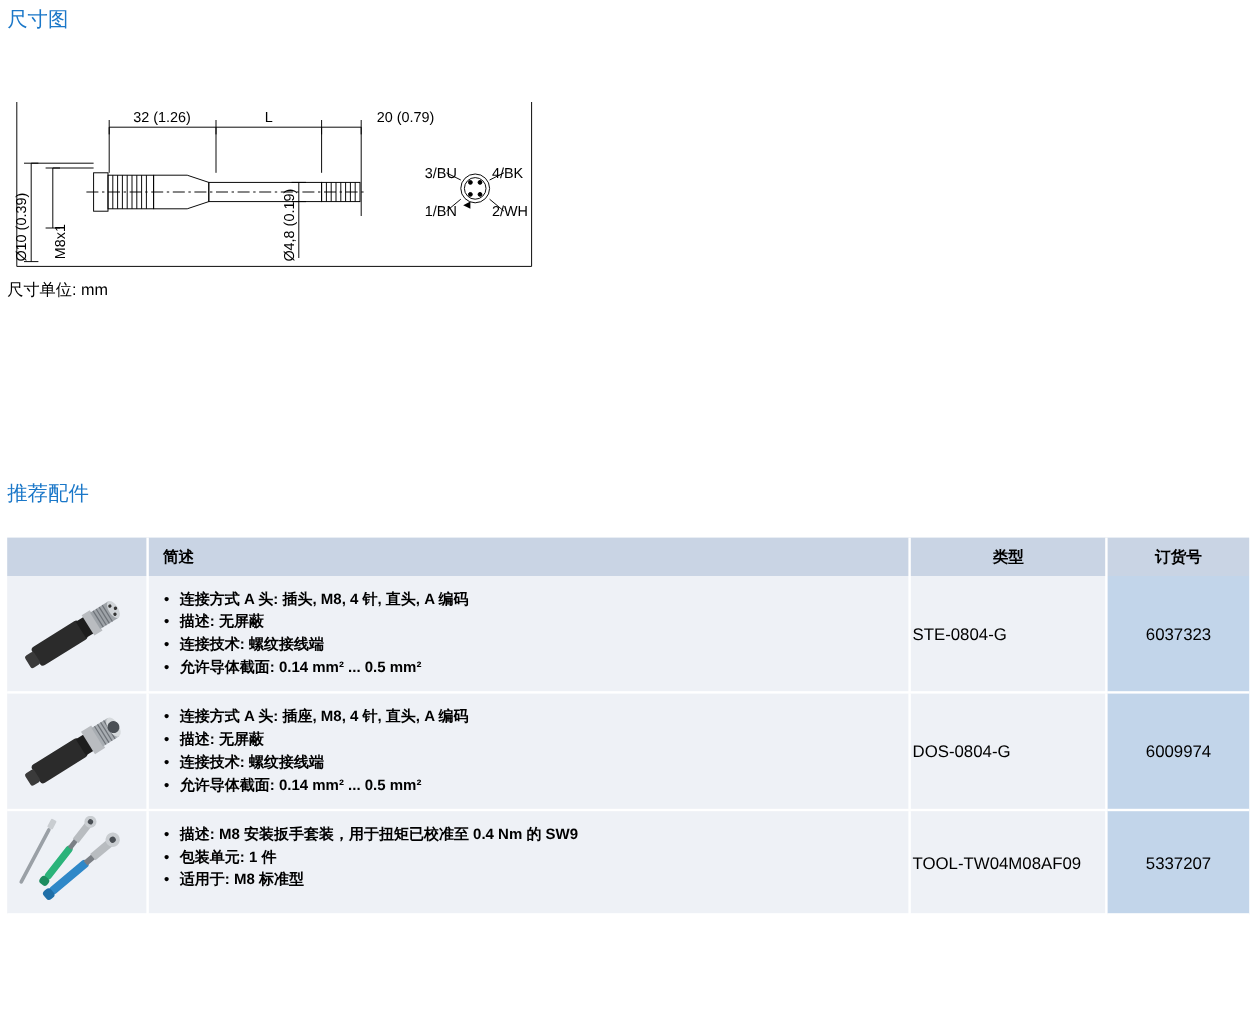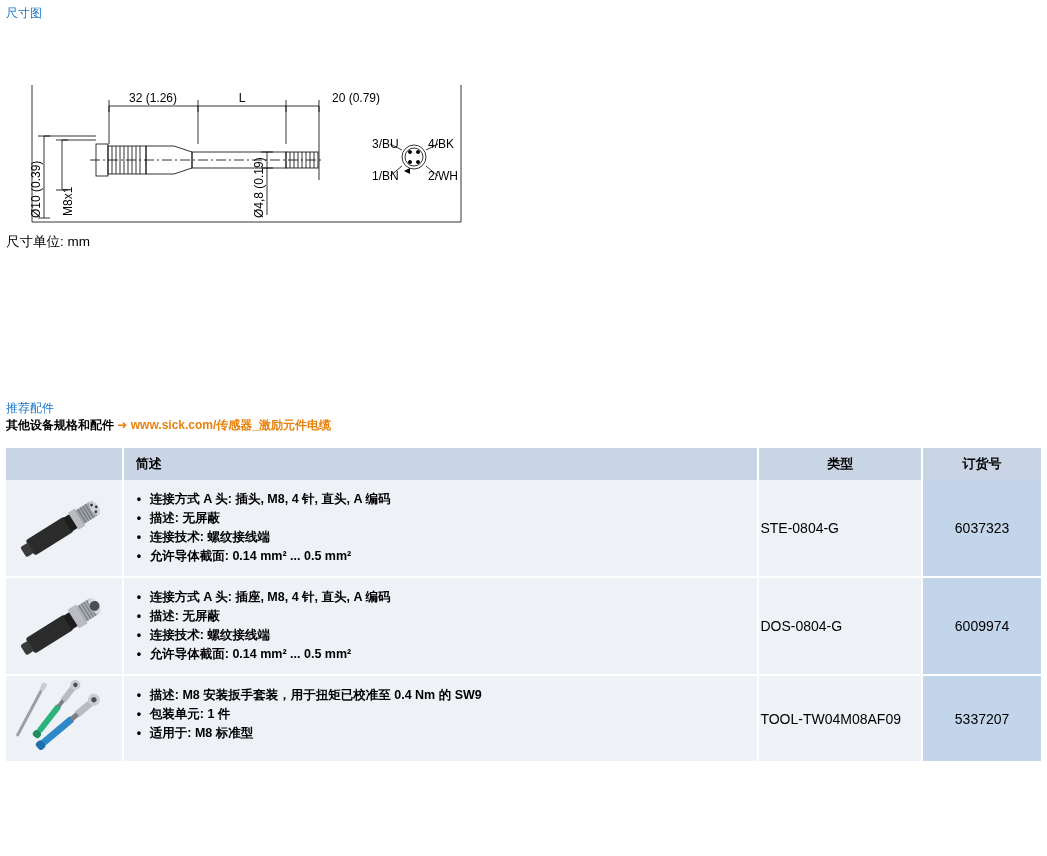--- a/index.html
+++ b/index.html
@@ -8,30 +8,30 @@
     background:#ffffff;
     font-family:"Liberation Sans","DejaVu Sans",sans-serif;
     font-size:13px;
     color:#000000;
     overflow:hidden;
   }
   .page{position:relative;width:1047px;height:856px;}
 
   h2.section-title{
     color:#1a77c8;
-    font-size:12px;
+    font-size:17px;
     font-weight:normal;
     margin:0;
     padding:0;
   }
   #dim-title{position:absolute;left:6px;top:5px;}
   #acc-title{position:absolute;left:6px;top:400px;}
 
   
-  .drawing{position:absolute;left:24px;top:40px;width:440px;height:190px;}
+  .drawing{position:absolute;left:6px;top:40px;width:440px;height:190px;}
   .drawing svg{display:block;}
   .dim-unit{position:absolute;left:6px;top:233px;font-size:13.5px;}
 
   
   .acc-note{position:absolute;left:6px;top:417px;font-size:12px;font-weight:bold;}
   .acc-note .arrow{color:#e8820c;font-weight:bold;}
   .acc-note a{color:#e8820c;text-decoration:none;font-weight:bold;}
 
   table.acc{
     position:absolute;left:6px;top:448px;
@@ -201,25 +201,20 @@
         <text x="48" y="176" transform="rotate(-90 48 176)">M8x1</text>
         <text x="239" y="178" transform="rotate(-90 239 178)">Ø4,8 (0.19)</text>
       </g>
     </svg>
   </div>
 
   <div class="dim-unit">尺寸单位: mm</div>
 
   <h2 class="section-title" id="acc-title">推荐配件</h2>
 
-  <div class="acc-note">
-    <span>其他设备规格和配件</span>
-    <span class="arrow">➜</span>
-    <a href="#">www.sick.com/传感器_激励元件电缆</a>
-  </div>
 
   <table class="acc">
     <thead>
       <tr>
         <th class="img-col"></th>
         <th class="desc-col">简述</th>
         <th class="type-col">类型</th>
         <th class="order-col">订货号</th>
       </tr>
     </thead>

